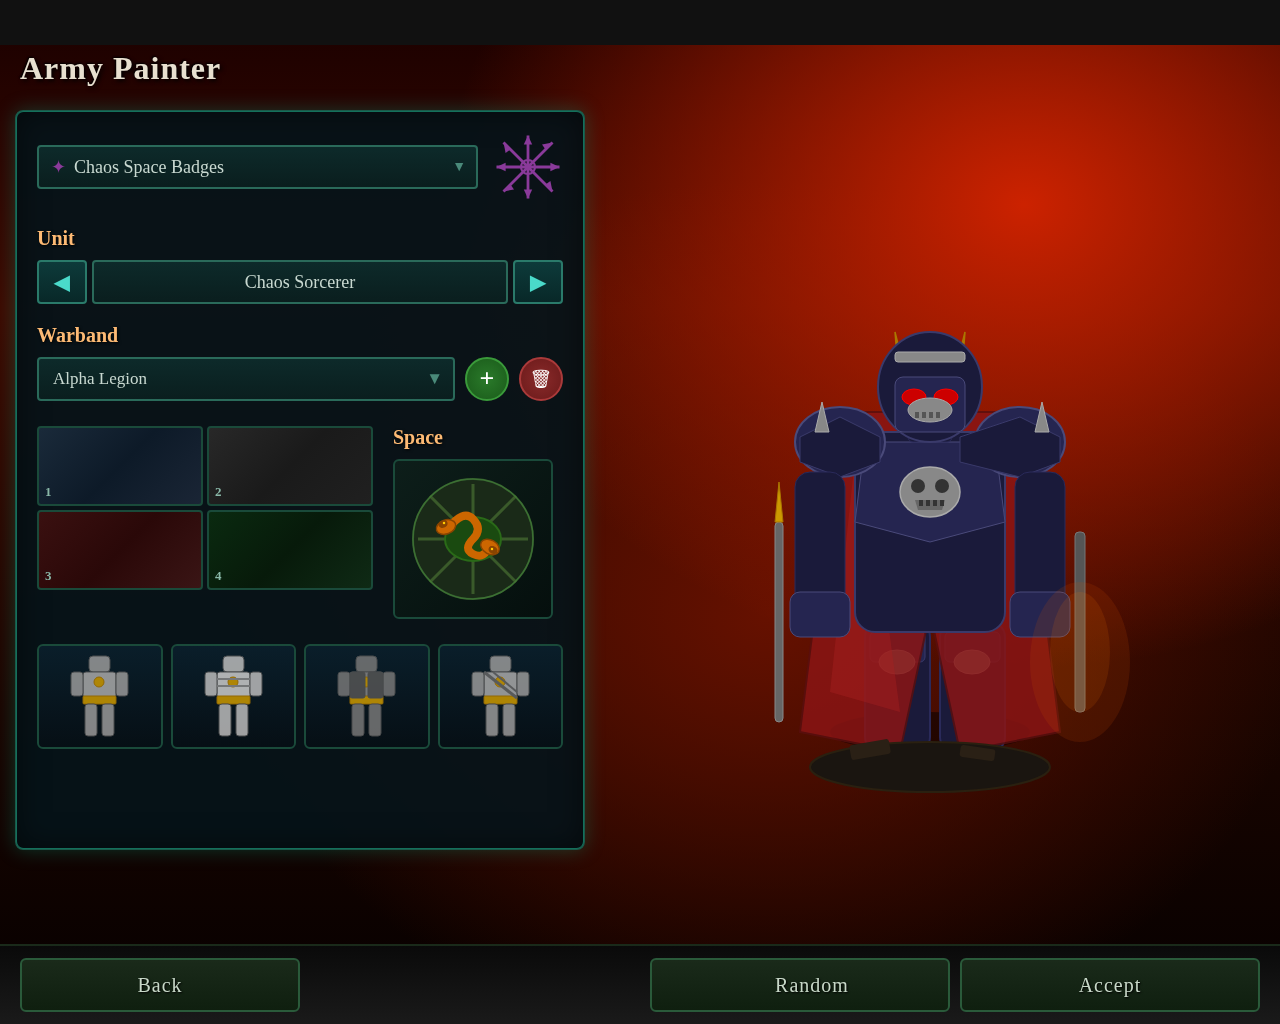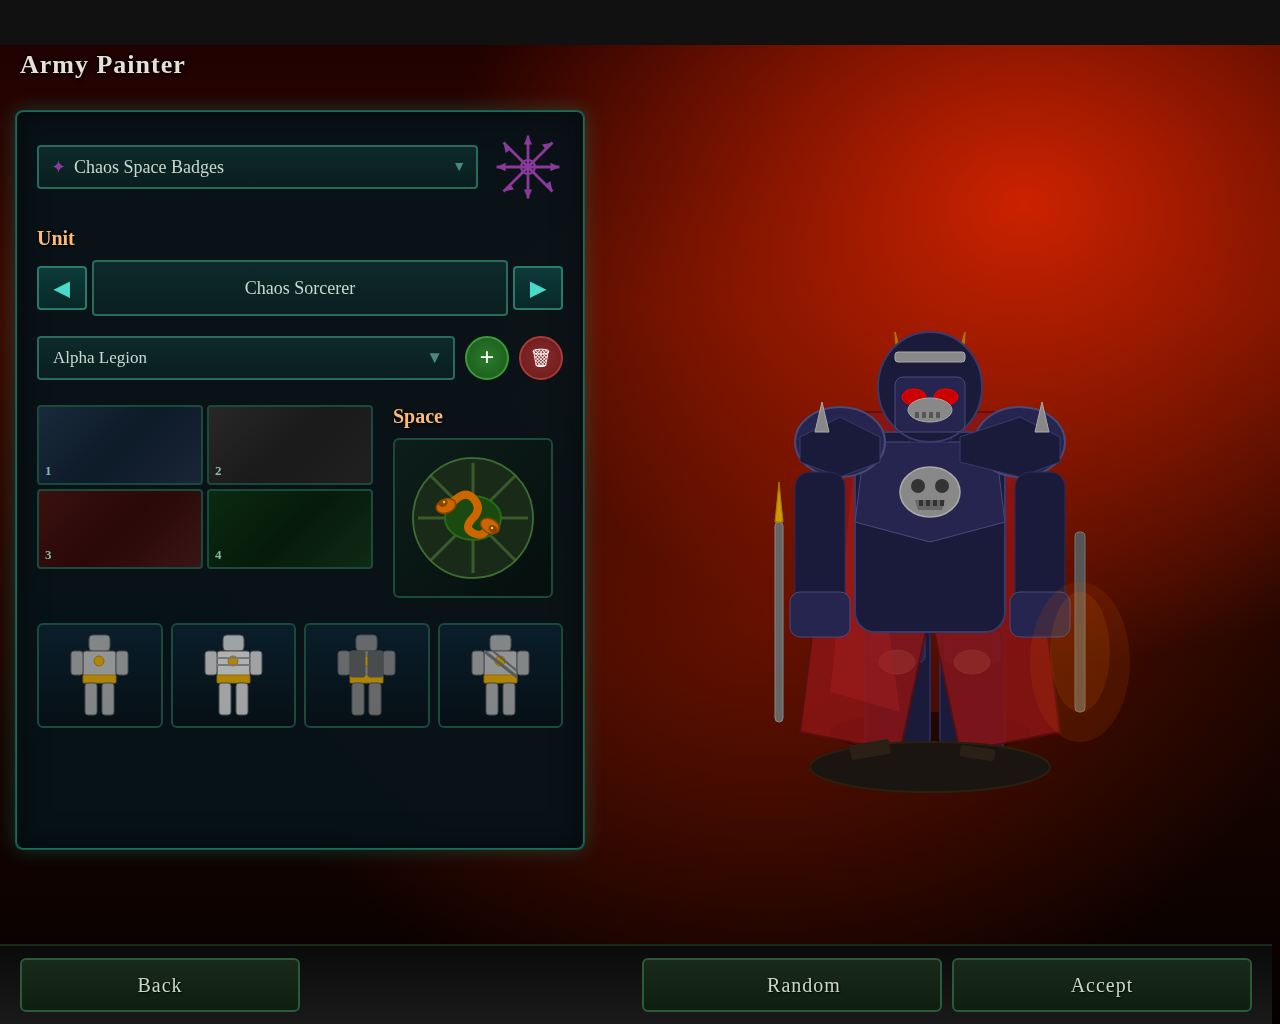--- a/index.html
+++ b/index.html
@@ -40,38 +40,38 @@
       height: 45px;
       background: #111;
       z-index: 10;
     }
 
     
     .bottom-bar {
       position: absolute;
       bottom: 0;
       left: 0;
-      right: 8px;
+      right: 0;
       height: 80px;
       background: linear-gradient(to bottom, #0a0a0a, #1a1a1a);
       z-index: 10;
       display: flex;
       align-items: center;
       justify-content: space-between;
       padding: 0 20px;
       border-top: 2px solid #1a2a1a;
     }
 
     
     .app-title {
       position: absolute;
       top: 50px;
       left: 20px;
       color: #e8e0d0;
-      font-size: 26px;
+      font-size: 32px;
       font-weight: bold;
       font-family: 'Times New Roman', serif;
       text-shadow: 2px 2px 4px #000, -1px -1px 2px #000;
       z-index: 10;
       letter-spacing: 1px;
     }
 
     
     .left-panel {
       position: absolute;
@@ -151,21 +151,21 @@
       align-items: center;
       justify-content: center;
       cursor: pointer;
       color: #4adaca;
       font-size: 20px;
       font-weight: bold;
     }
 
     .unit-name-box {
       flex: 1;
-      height: 56px;
+      height: 44px;
       background: linear-gradient(to bottom, #0d2a2a, #0a1e1e);
       border: 2px solid #2a6a5a;
       border-radius: 4px;
       display: flex;
       align-items: center;
       justify-content: center;
       color: #c8d8d0;
       font-size: 18px;
       font-family: 'Times New Roman', serif;
     }
@@ -422,20 +422,21 @@
       <span>◀</span>
     </div>
     <div class="unit-name-box">
       <span>Chaos Sorcerer</span>
     </div>
     <div class="nav-btn">
       <span>▶</span>
     </div>
   </div>
 
+  <div class="section-label">Warband</div>
   <div class="warband-row">
     <div class="warband-select">
       <span>Alpha Legion</span>
       <span class="warband-chevron">▼</span>
     </div>
     <div class="add-btn">
       <span>+</span>
     </div>
     <div class="del-btn">
       <span>🗑</span>

